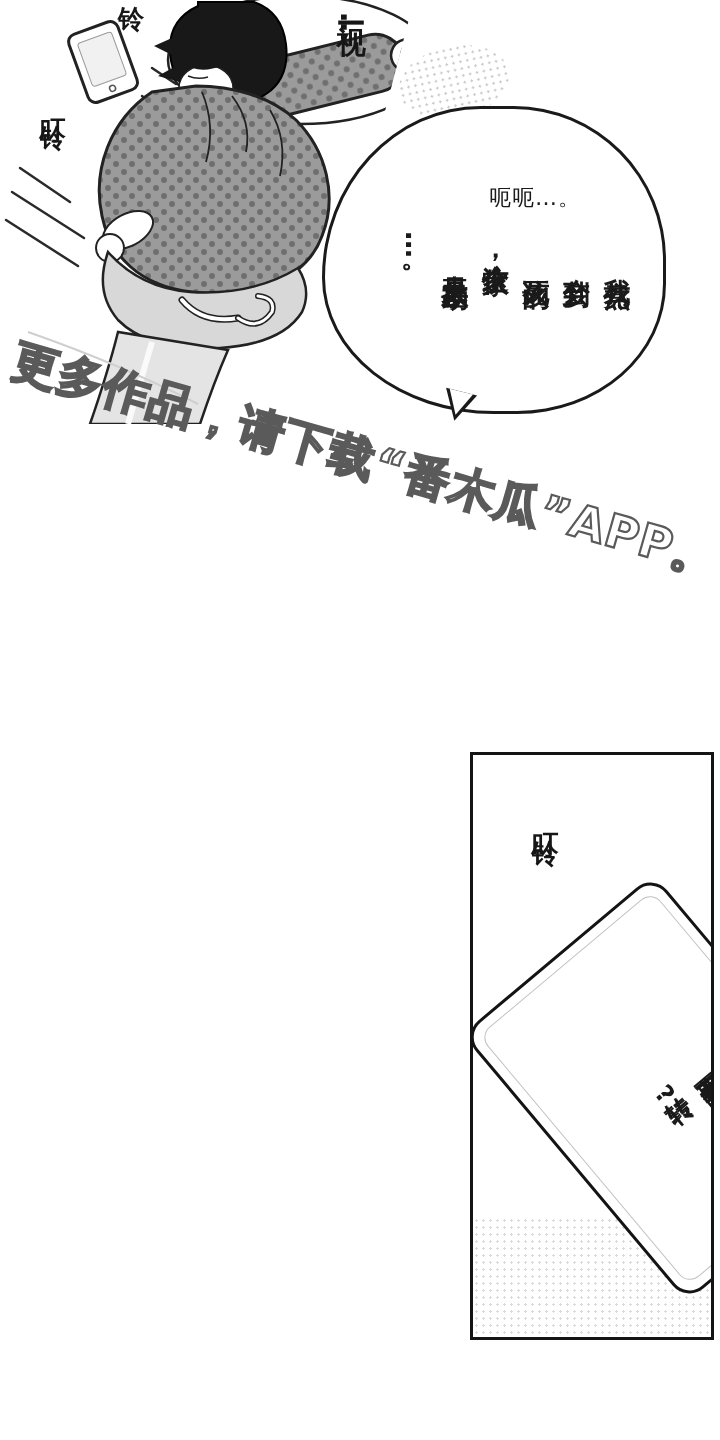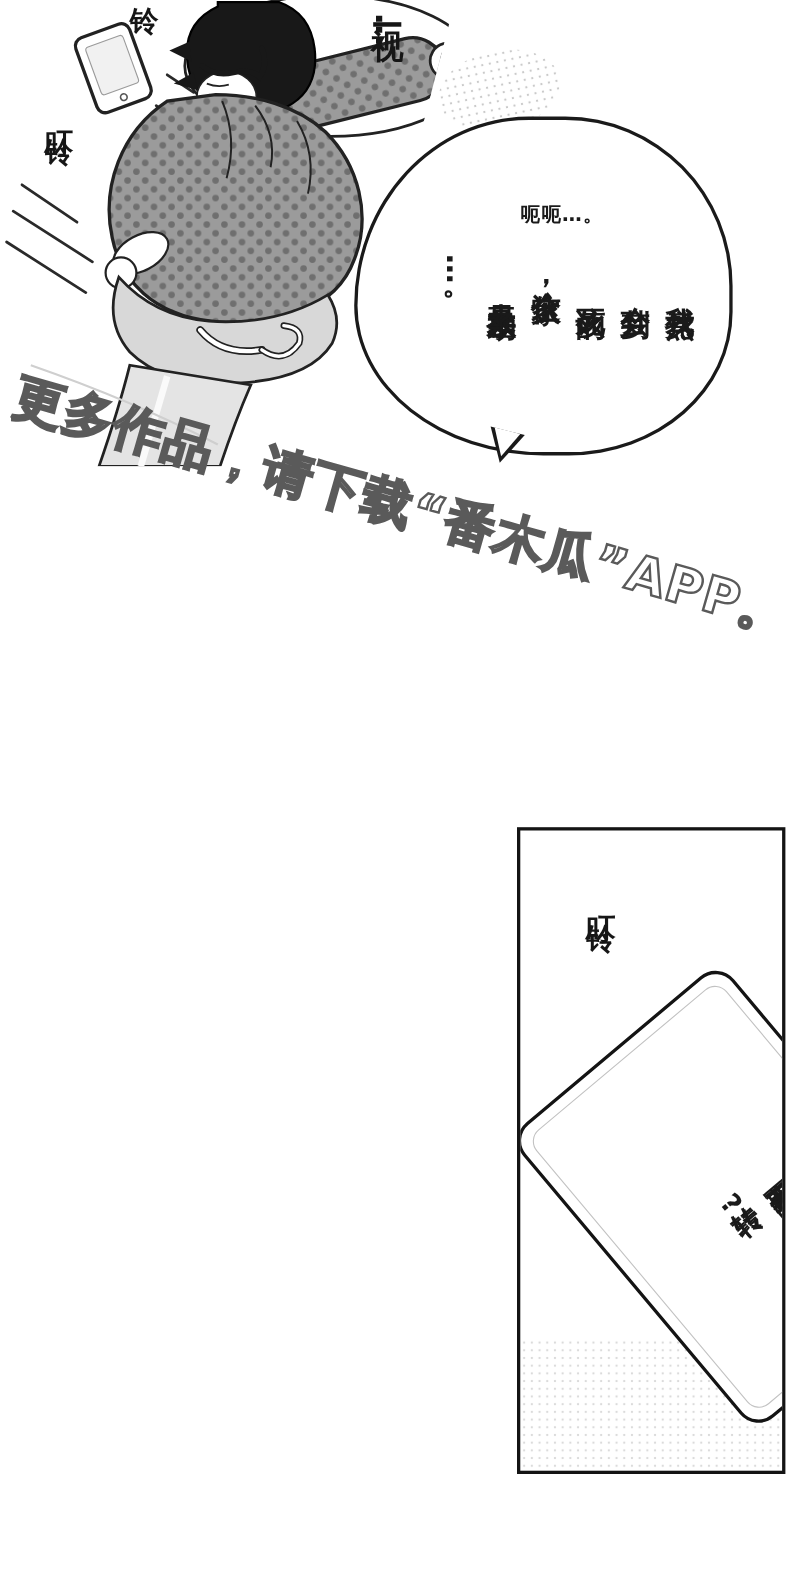--- a/index.html
+++ b/index.html
@@ -25,21 +25,21 @@
   .bubble { position: absolute; left: 322px; top: 106px; width: 338px; height: 302px;
             background: #fff; border: 3px solid #1a1a1a;
             border-radius: 48% 46% 45% 52% / 58% 52% 44% 46%; }
   .bubble::before { content: ""; position: absolute; bottom: -26px; left: 115px;
             border: 16px solid transparent; border-top: 30px solid #1a1a1a; transform: rotate(14deg); }
   .bubble::after  { content: ""; position: absolute; bottom: -16px; left: 120px;
             border: 12px solid transparent; border-top: 24px solid #ffffff; transform: rotate(14deg); }
   .bubble-text { position: absolute; top: 22px; right: 26px; bottom: 22px; left: 22px;
             writing-mode: vertical-rl; text-align: center;
             font-size: 27px; font-weight: 700; line-height: 1.5; letter-spacing: 2px; }
-  .mutter { position: absolute; left: 148px; top: 74px; font-size: 18px; font-weight: 700; letter-spacing: 1px; }
+  .mutter { position: absolute; left: 164px; top: 74px; font-size: 22px; font-weight: 400; letter-spacing: 1px; }
 
   
   .watermark { position: absolute; left: 22px; top: 330px; transform: rotate(16deg); transform-origin: 0 0;
                font-size: 46px; font-weight: 700; letter-spacing: 1px; white-space: nowrap;
                color: #ffffff; -webkit-text-stroke: 2.2px #5a5a5a; z-index: 5; }
 
   
   .panel-bottom { position: absolute; left: 470px; top: 752px; width: 238px; height: 582px;
                   border: 3px solid #141414; background: #fff; overflow: hidden; }
   .panel-bottom .tone-bottom { position: absolute; left: 0; right: 0; bottom: 0; height: 120px; opacity: .55; }

